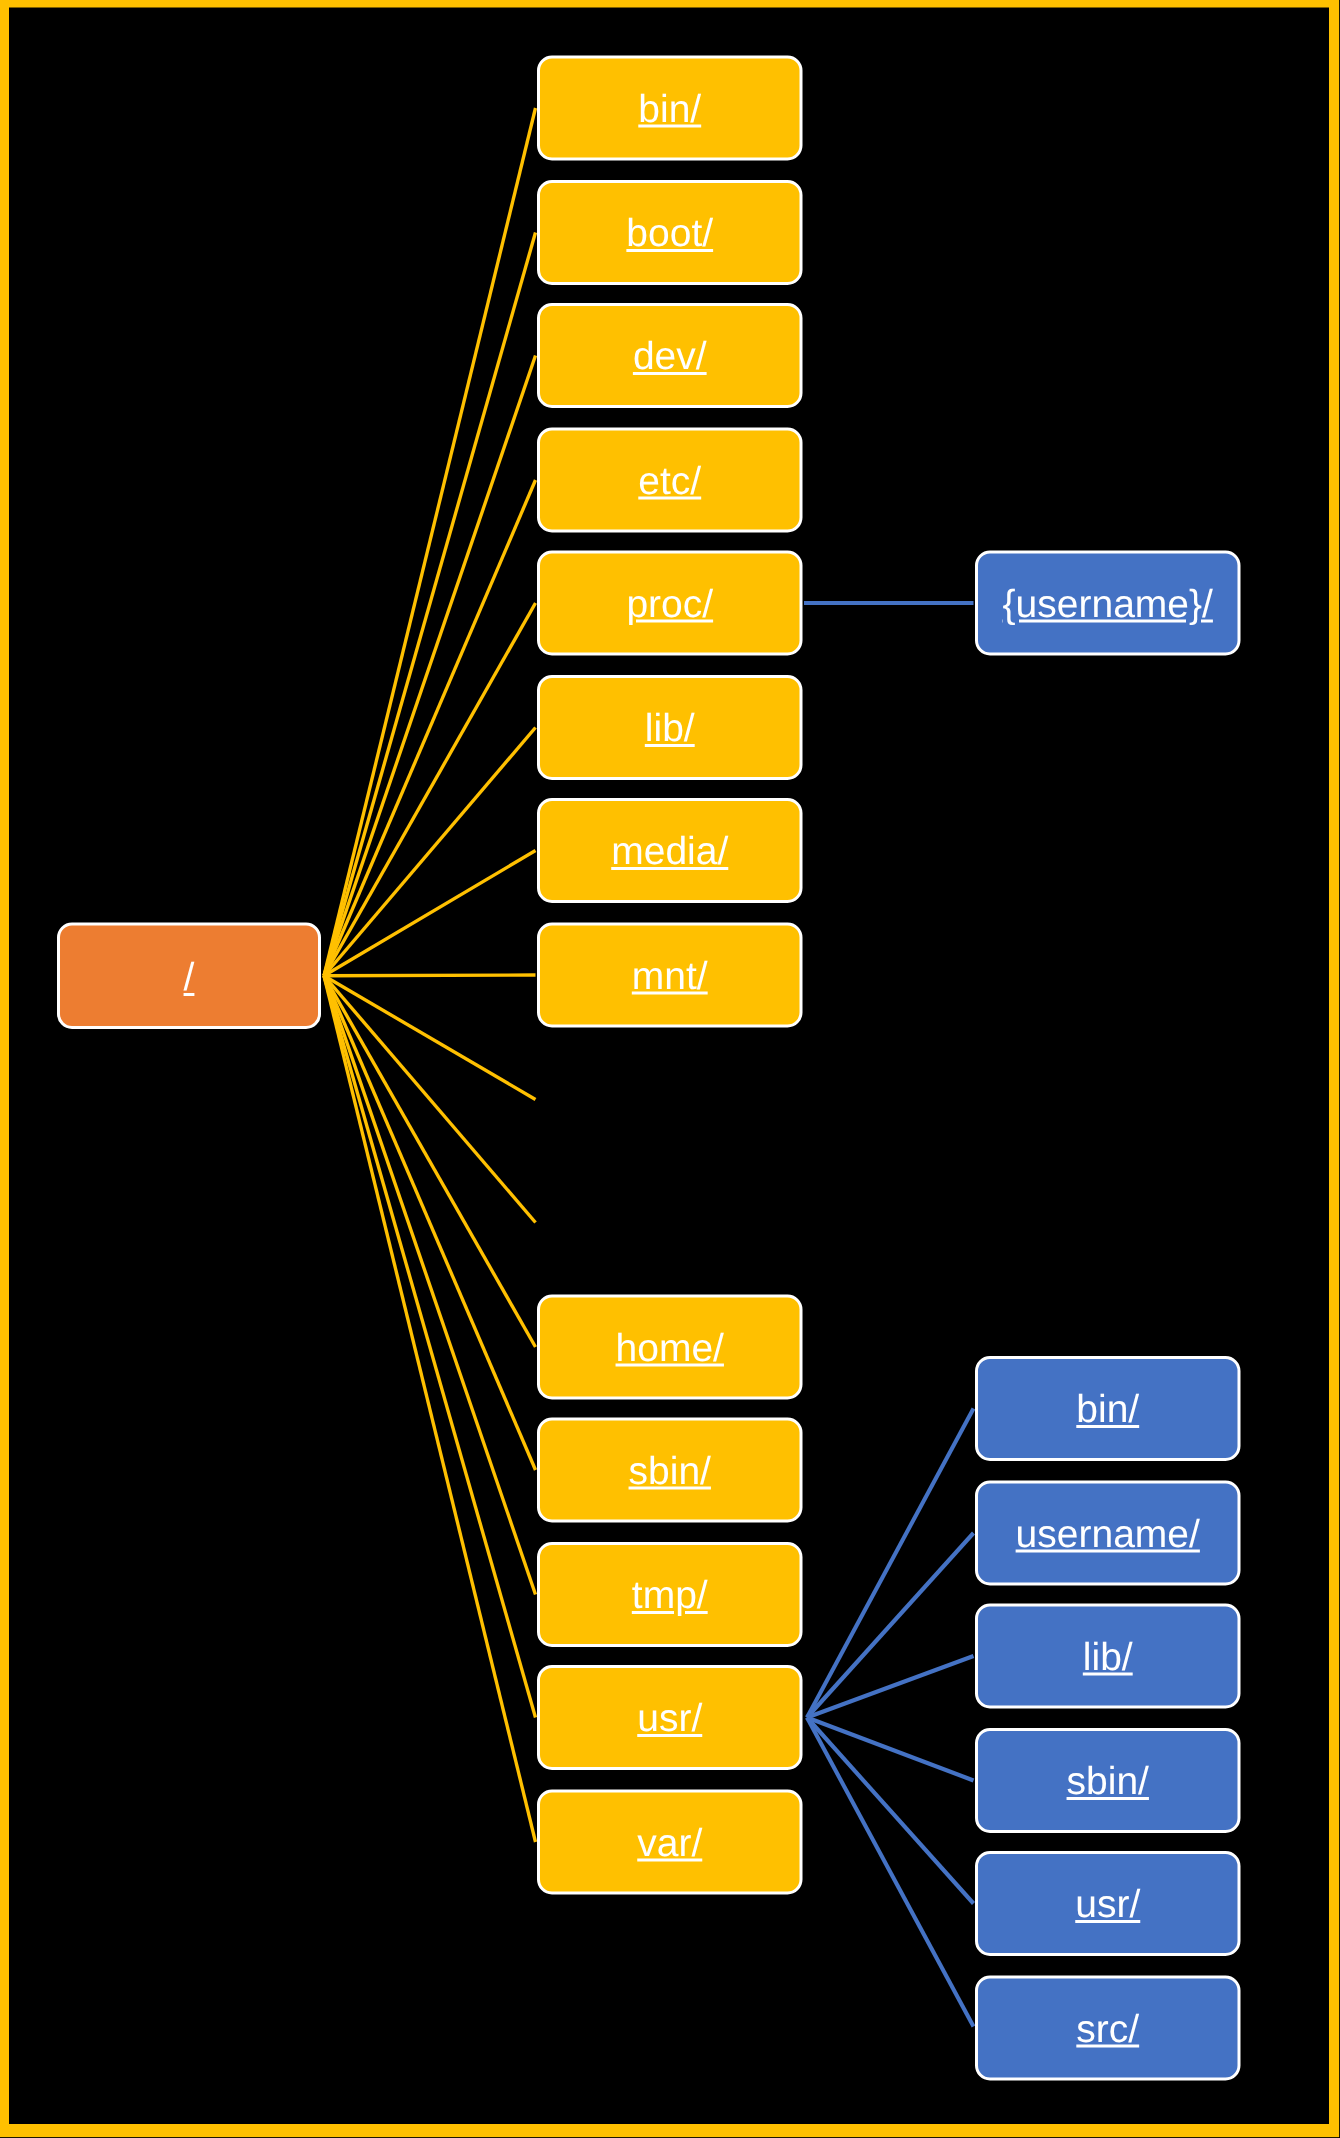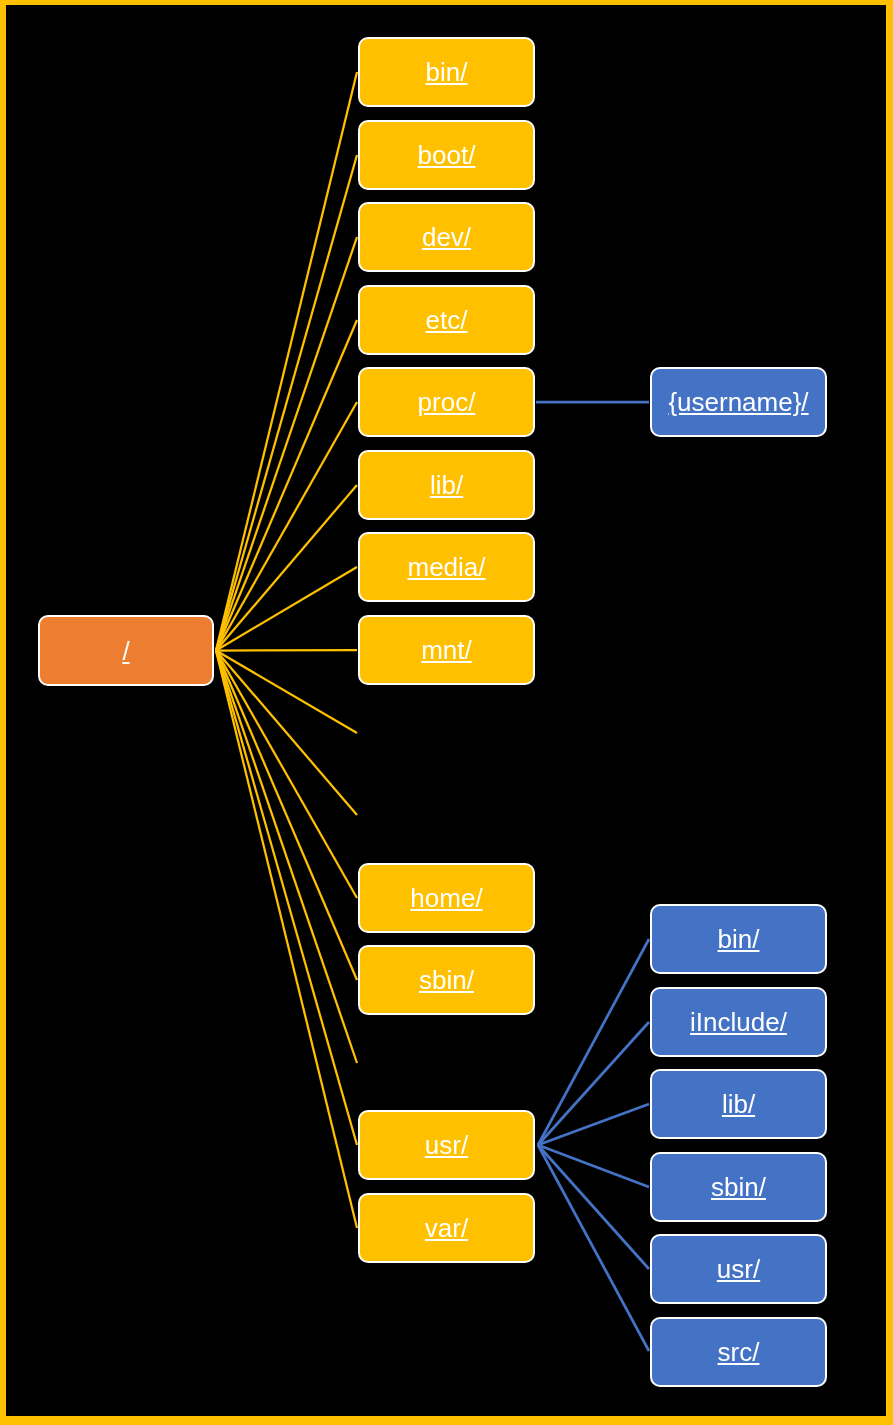--- a/index.html
+++ b/index.html
@@ -103,26 +103,27 @@
   <div class="node l1" style="top:37px">bin/</div>
   <div class="node l1" style="top:120px">boot/</div>
   <div class="node l1" style="top:202px">dev/</div>
   <div class="node l1" style="top:285px">etc/</div>
   <div class="node l1" style="top:367px">proc/</div>
   <div class="node l1" style="top:450px">lib/</div>
   <div class="node l1" style="top:532px">media/</div>
   <div class="node l1" style="top:615px">mnt/</div>
   <div class="node l1" style="top:863px">home/</div>
   <div class="node l1" style="top:945px">sbin/</div>
+  <div class="node l1" style="top:1028px">tmp/</div>
   <div class="node l1" style="top:1110px">usr/</div>
   <div class="node l2" style="top:367px">{username}/</div>
 
   <div class="node l1" style="top:1193px">var/</div>
 
   <div class="node l2" style="top:904px">bin/</div>
-  <div class="node l2" style="top:987px">iInclude/</div>
+  <div class="node l2" style="top:987px">username/</div>
   <div class="node l2" style="top:1069px">lib/</div>
   <div class="node l2" style="top:1152px">sbin/</div>
   <div class="node l2" style="top:1234px">usr/</div>
   <div class="node l2" style="top:1317px">src/</div>
 
   <div class="border-frame"></div>
 </div>
 
 </body></html>

